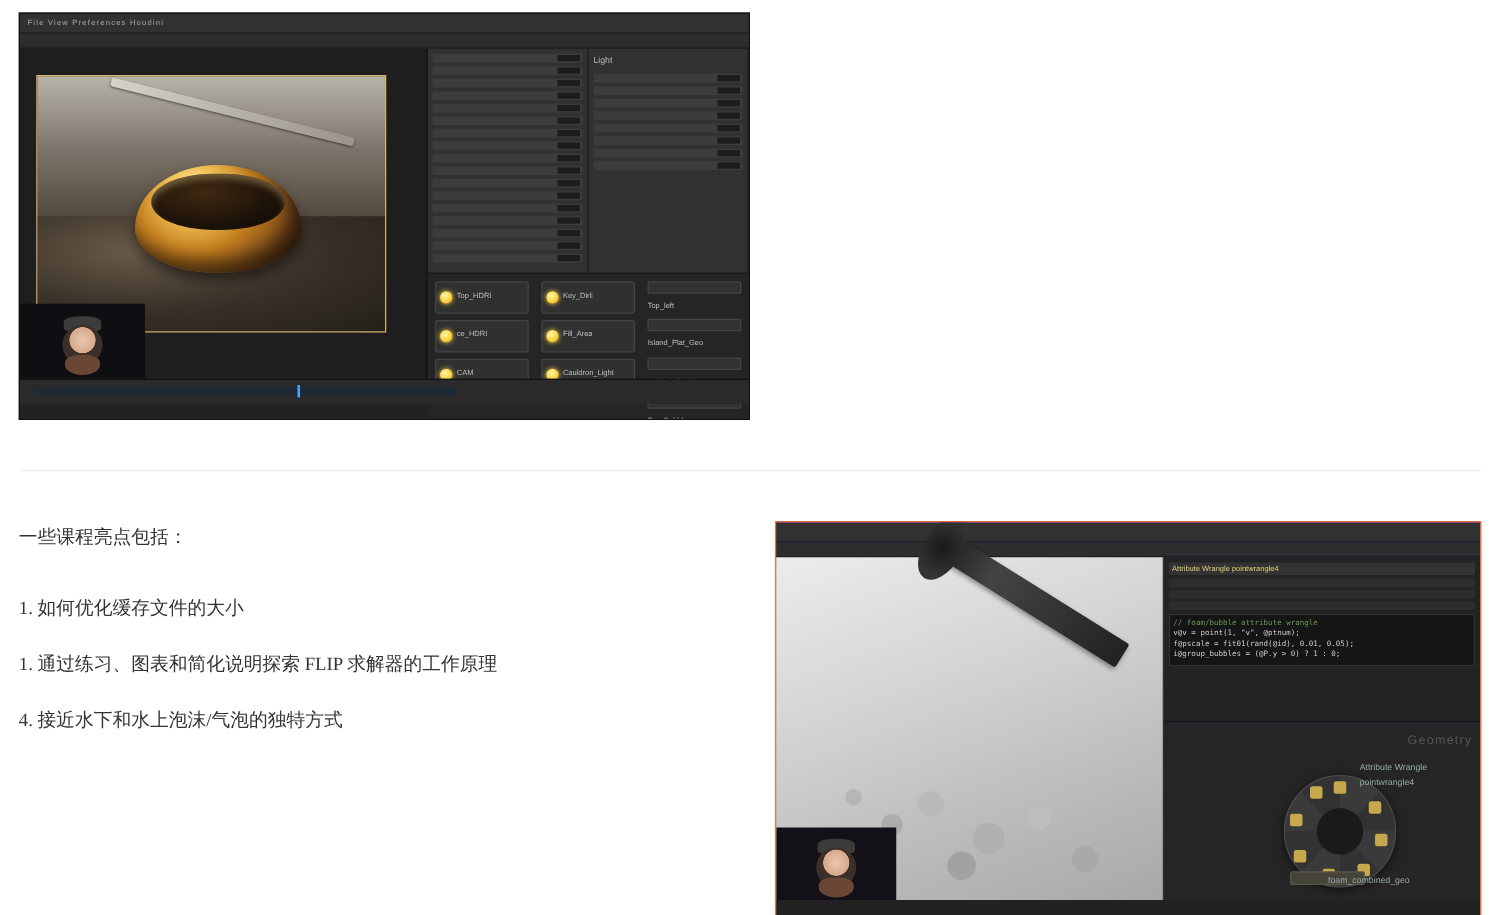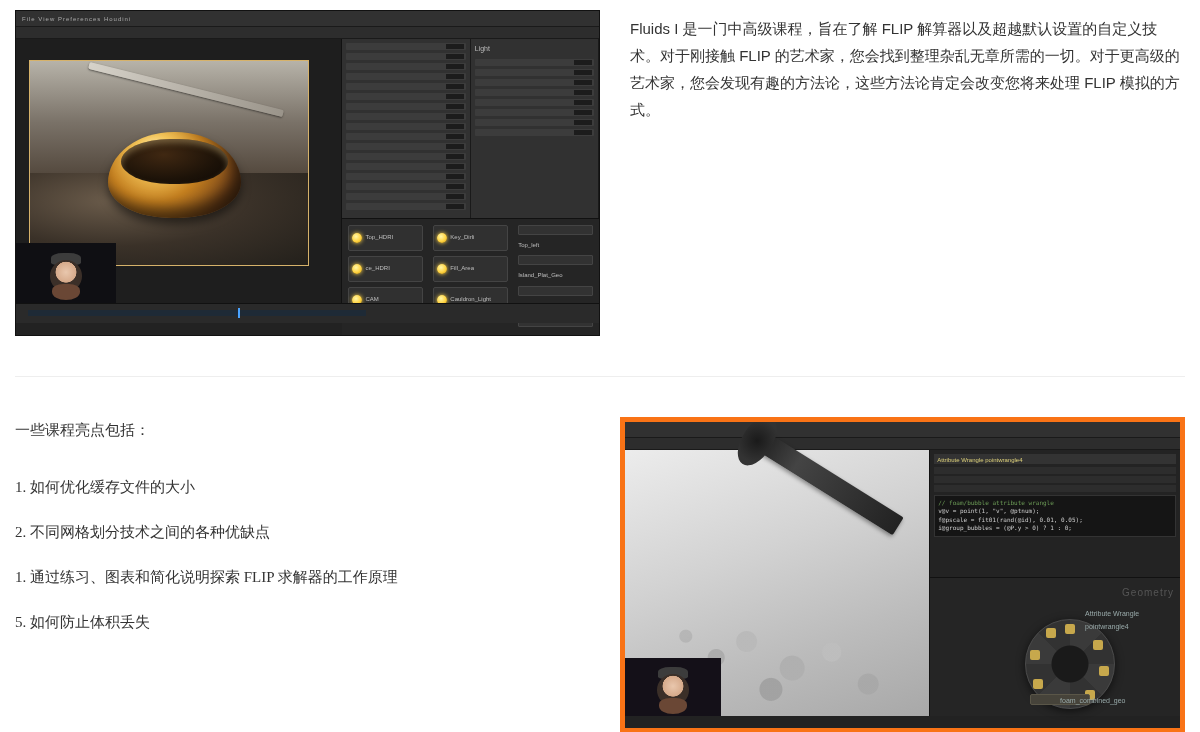--- a/index.html
+++ b/index.html
@@ -187,21 +187,21 @@
     flex: 0 0 565px;
   }
 
   
   .houdini-mock2 {
     width: 100%;
     aspect-ratio: 565/316;
     background: #6d28d9;
     position: relative;
     overflow: hidden;
-    border: 5px solid #f97316;
+    border: 1px solid #f97316;
   }
   .hm2-body { display:flex; height: calc(100% - 40px);}
   .hm2-viewport {
     flex: 0 0 55%;
     position: relative;
     background: #cfcfcf;
     border-right: 1px solid #111;
   }
   .foam-bg {
     position:absolute; inset:0;
@@ -370,32 +370,30 @@
             </div>
           </div>
         </div>
         <div class="hm-timeline">
           <div class="timeline-bar"></div>
             <div class="timeline-scrub"></div>
         </div>
         <div class="hm-status"></div>
       </div>
     </div>
-    <div class="s1-right">Fluids I 是一门中高级课程，旨在了解 FLIP 解算器以及超越默认设置的自定义技术。对于刚接触 FLIP 的艺术家，您会找到整理杂乱无章所需的一切。对于更高级的艺术家，您会发现有趣的方法论，这些方法论肯定会改变您将来处理 FLIP 模拟的方式。</div>
   </div>
 
   <div class="divider"></div>
 
   <div class="section-2">
     <div class="s2-left">
       <p class="heading">一些课程亮点包括：</p>
       <p>1. 如何优化缓存文件的大小</p>
-      <p>2. 不同网格划分技术之间的各种优缺点</p>
       <p>1. 通过练习、图表和简化说明探索 FLIP 求解器的工作原理</p>
-      <p>5. 如何防止体积丢失</p>
+      <p>4. 接近水下和水上泡沫/气泡的独特方式</p>
     </div>
     <div class="s2-right">
       <div class="houdini-mock2">
         <div class="hm-menubar"></div>
         <div class="hm-toolbar"></div>
         <div class="hm2-body">
           <div class="hm2-viewport">
             <div class="foam-bg"></div>
             <div class="stir"></div>
             <div class="hm2-instructor">

